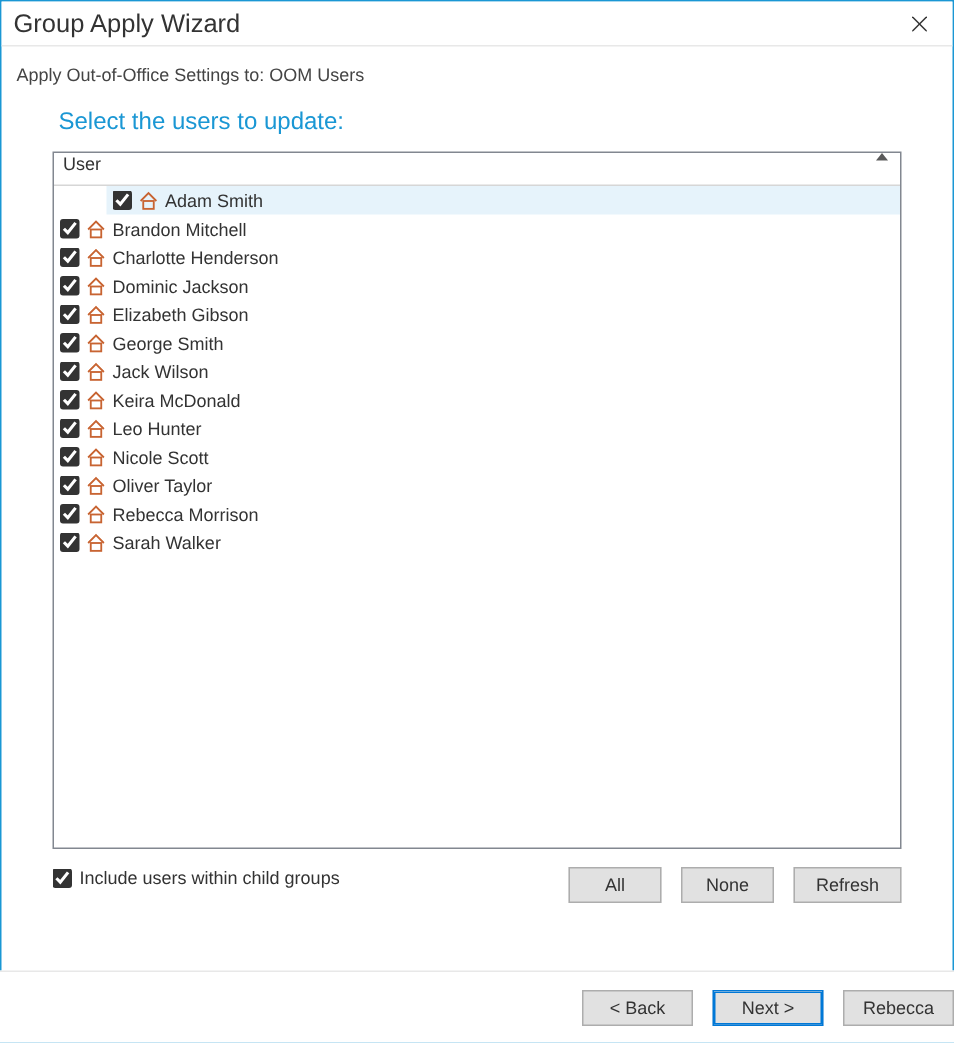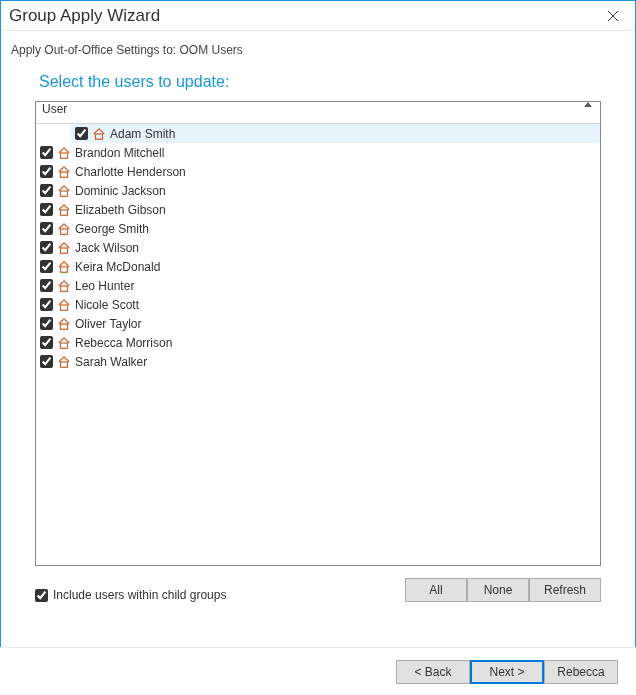--- a/index.html
+++ b/index.html
@@ -96,21 +96,21 @@
     align-items: center;
     justify-content: center;
     margin-right: 4px;
   }
   .row .name {
     font-size: 12px;
     color: #333;
   }
   .below-list {
     display: flex;
-    align-items: flex-end;
+    align-items: flex-start;
     margin-top: 12px;
   }
   .include-wrap {
     display: flex;
     align-items: center;
     gap: 5px;
     flex: 1;
   }
   .include-wrap input[type="checkbox"] {
     width: 13px; height: 13px;
@@ -118,34 +118,34 @@
     accent-color: #333;
   }
   .btn {
     min-width: 62px;
     height: 24px;
     border: 1px solid #adadad;
     background: #e1e1e1;
     font-size: 12px;
     color: #333;
     padding: 0 10px;
-    margin-left: 0;
+    margin-left: 13px;
     cursor: default;
     font-family: inherit;
   }
   .btn.refresh { min-width: 72px; }
   .footer {
     position: absolute;
     bottom: 0; left: 0; right: 0;
     height: 48px;
     border-top: 1px solid #e8e8e8;
     display: flex;
     align-items: center;
     justify-content: flex-end;
-    padding: 0 18px 0 0;
+    padding: 0 0 0 0;
     background: #fff;
   }
   .footer .btn {
     min-width: 74px;
   }
   .footer .btn.default {
     border: 1px solid #0078d7;
     box-shadow: inset 0 0 0 1px #0078d7;
   }
 </style>

